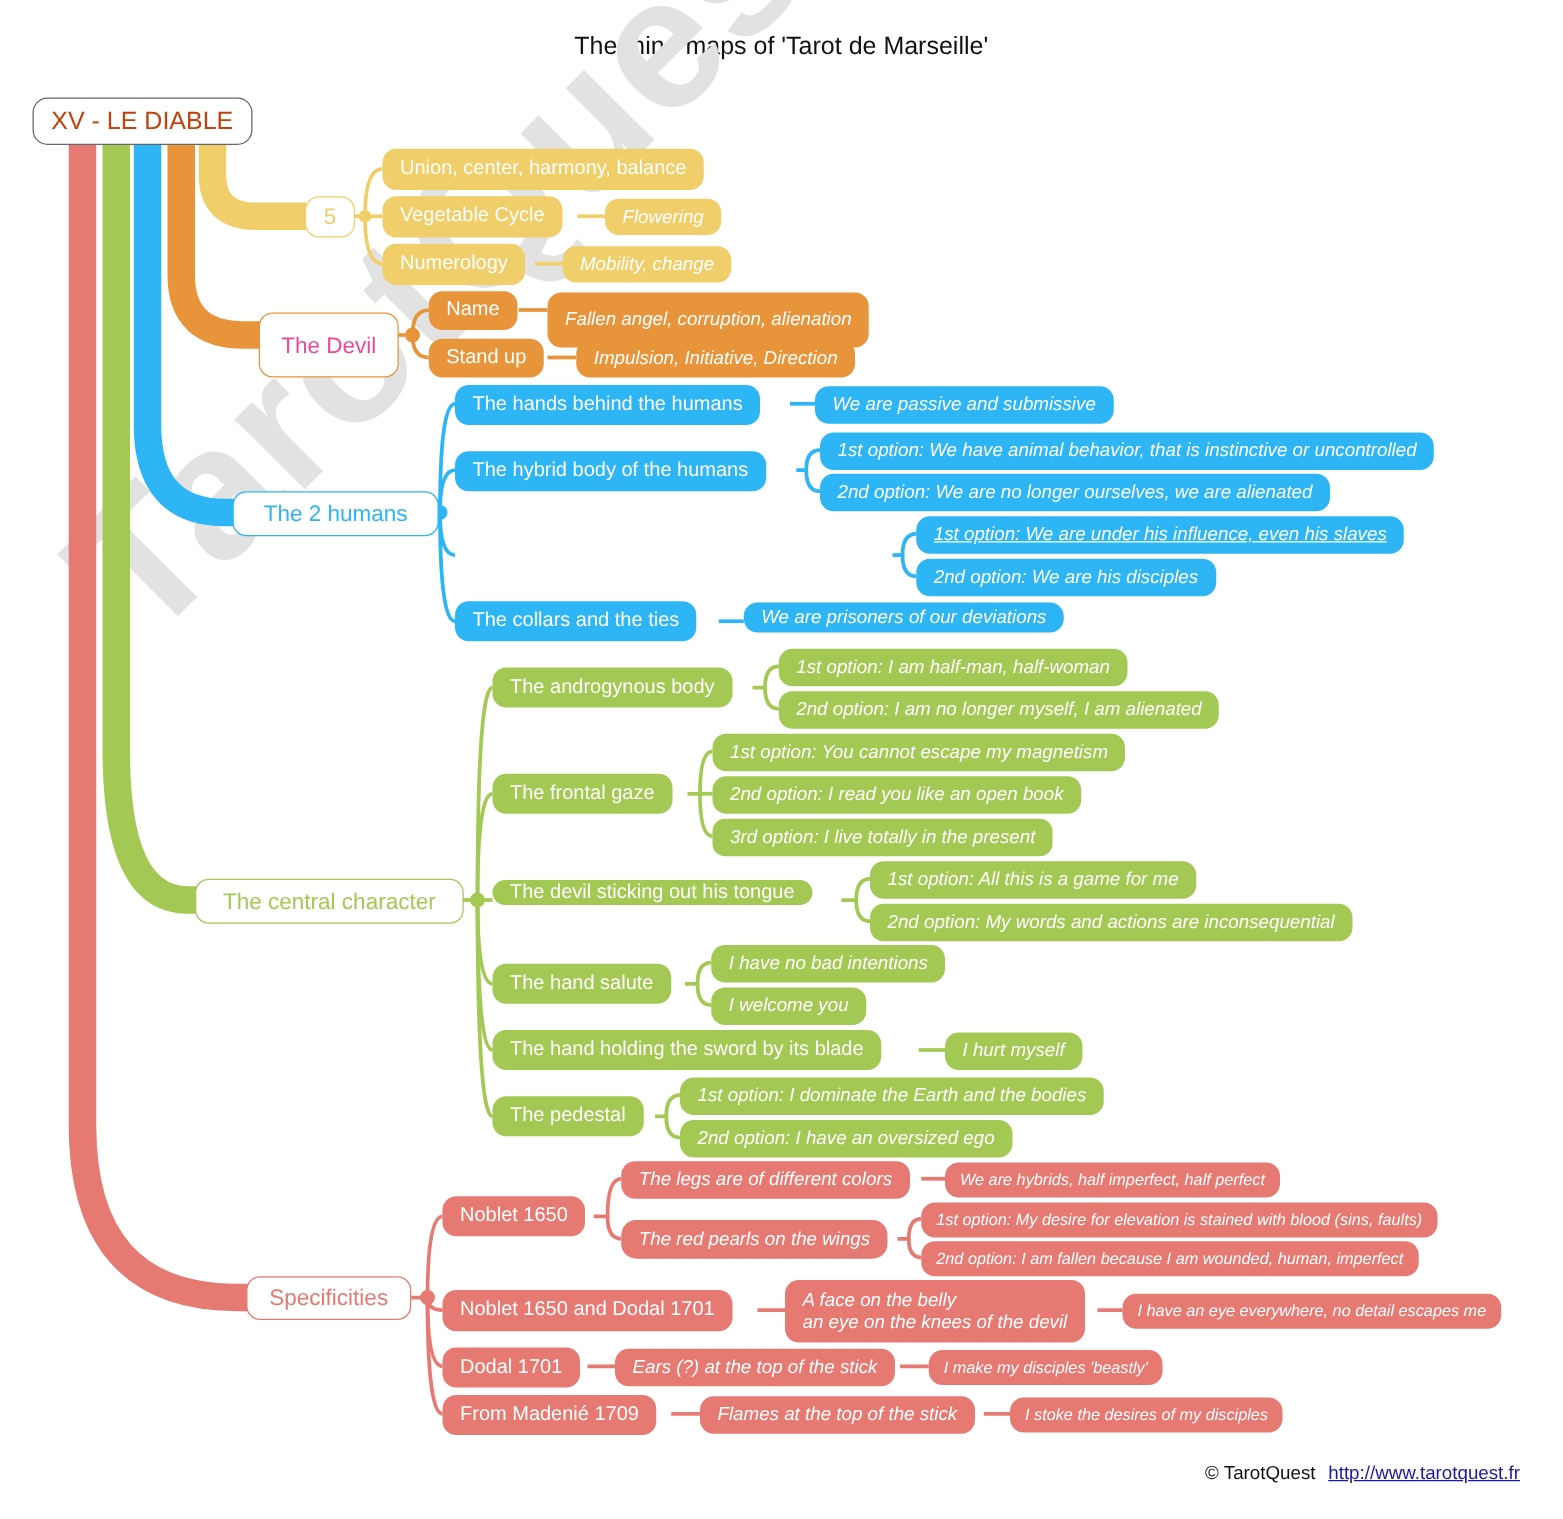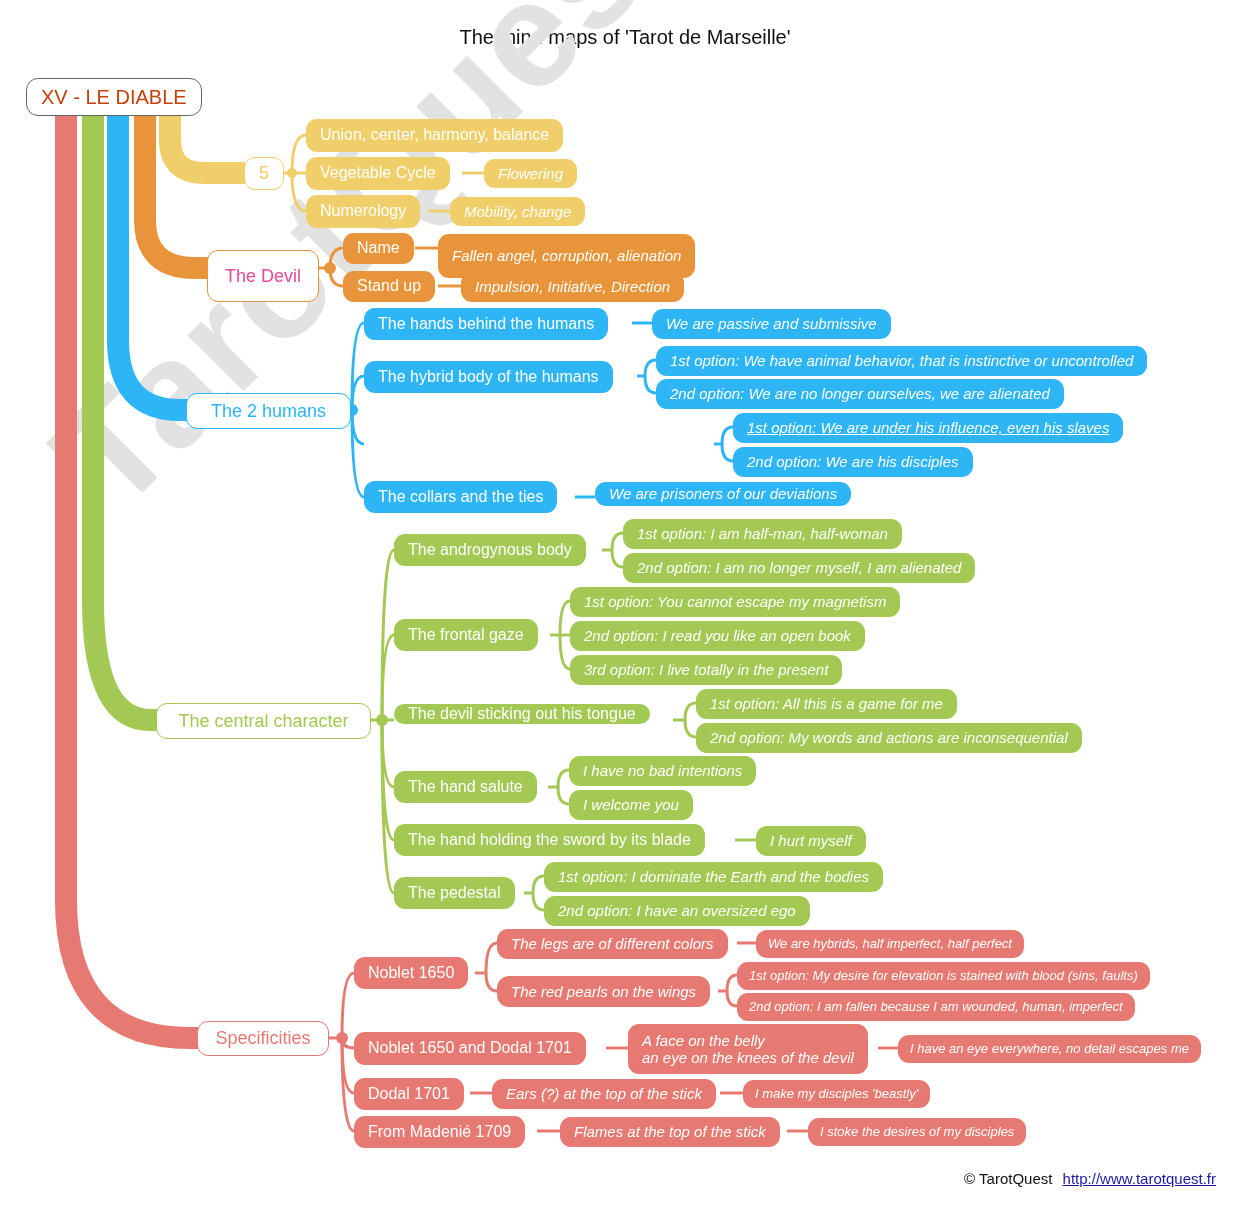--- a/index.html
+++ b/index.html
@@ -197,21 +197,21 @@
 
   <div class="node l2 g" style="left:394px;top:619px;height:32px;">
       <span>The frontal gaze</span>
     </div>
   <div class="node l3 g" style="left:570px;top:587px;height:30px;">
       <span>1st option: You cannot escape my magnetism</span>
     </div>
   <div class="node l3 g" style="left:570px;top:621px;height:30px;">
       <span>2nd option: I read you like an open book</span>
     </div>
-  <div class="node l3 g" style="left:570px;top:655px;height:30px;">
+  <div class="node l3 g" style="left:570px;top:655px;height:30px;border-radius:10px;">
       <span>3rd option: I live totally in the present</span>
     </div>
 
   <div class="node l2 g" style="left:394px;top:704px;height:20px;">
       <span>The devil sticking out his tongue</span>
     </div>
   <div class="node l3 g" style="left:696px;top:689px;height:30px;">
       <span>1st option: All this is a game for me</span>
     </div>
   <div class="node l3 g" style="left:696px;top:723px;height:30px;">

